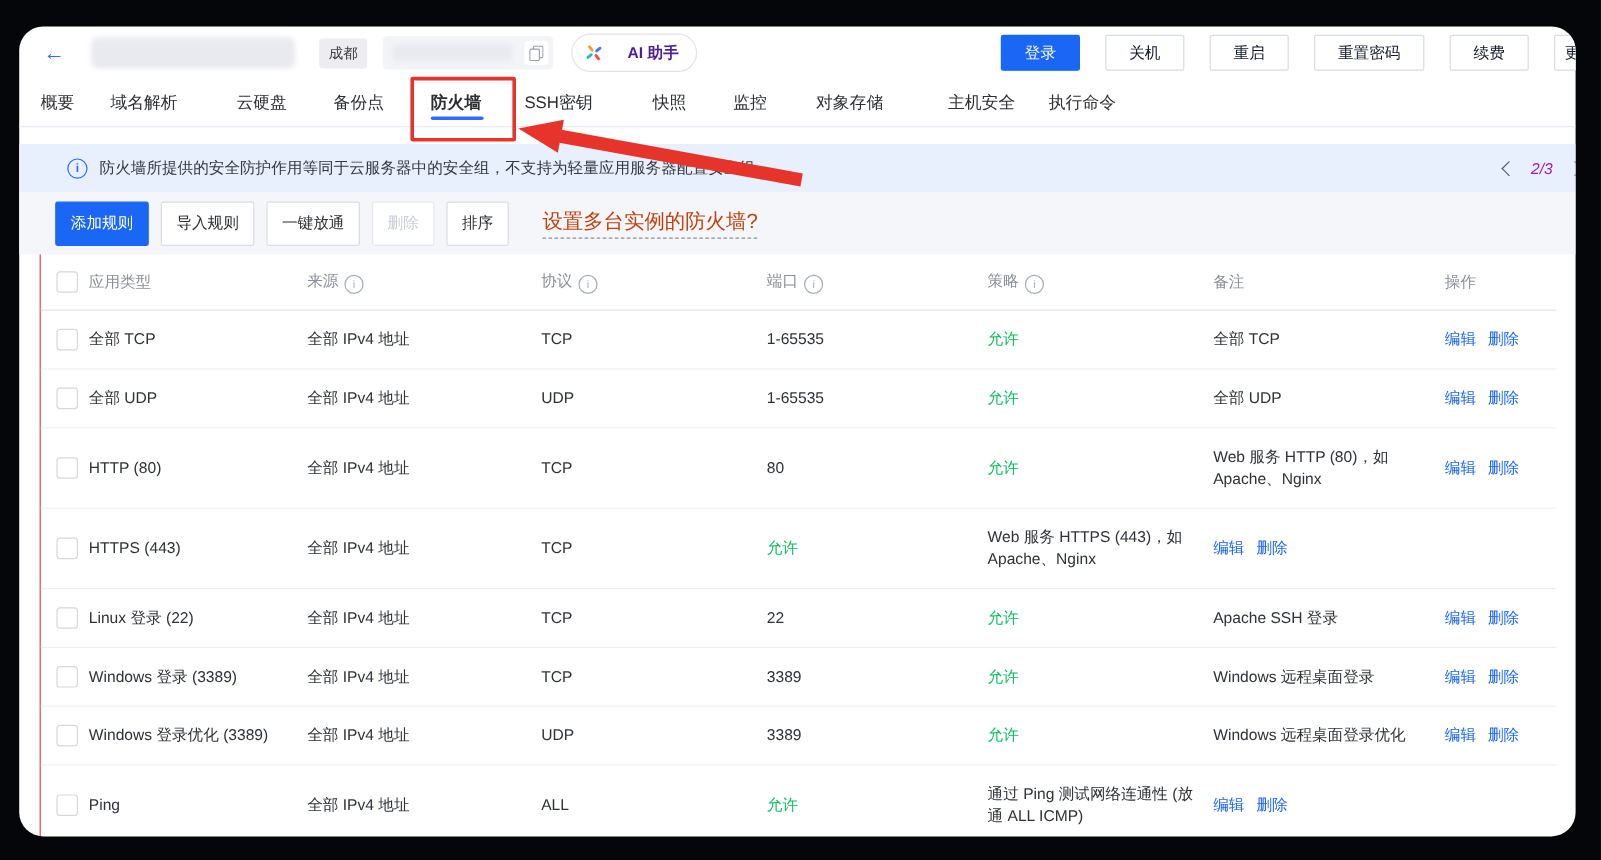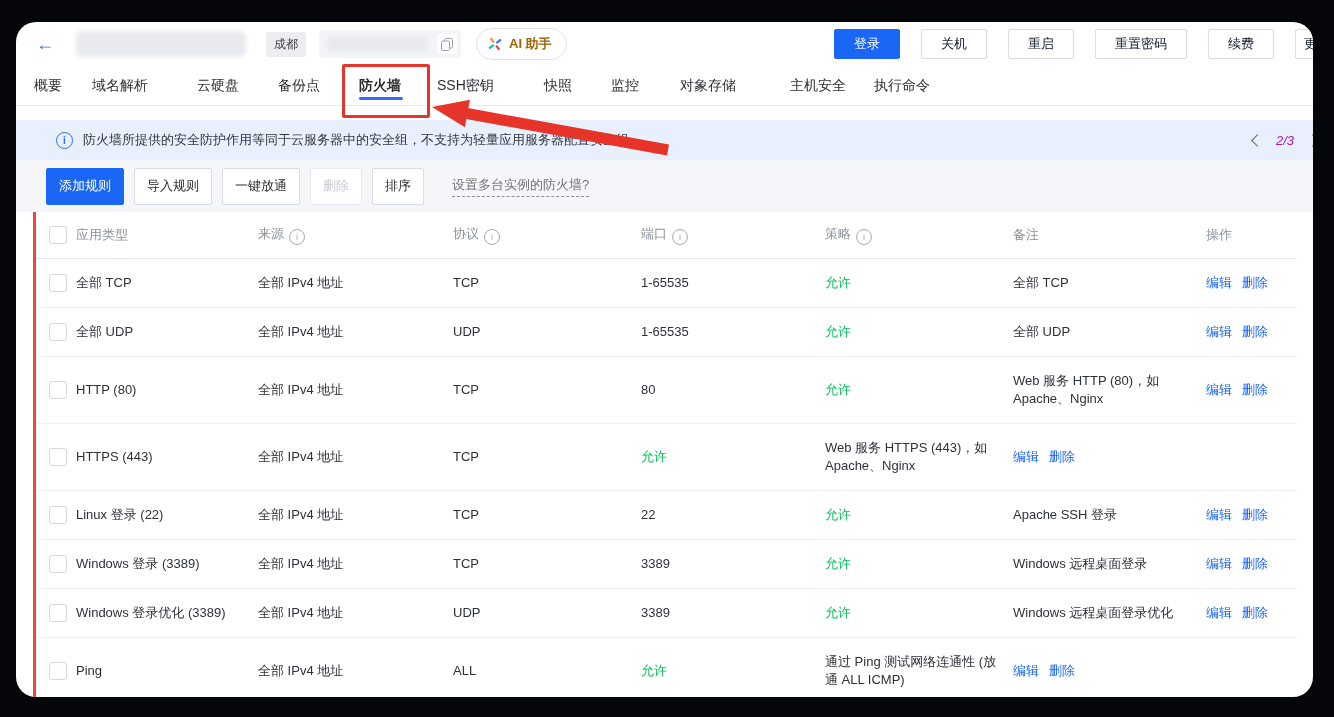--- a/index.html
+++ b/index.html
@@ -10,21 +10,21 @@
   
   .topbar{position:absolute;top:0;left:0;right:0;height:44px;display:flex;align-items:center;padding-left:20px;}
   .back{color:#2f6bff;font-size:18px;line-height:1;cursor:pointer;}
   .blur-name{width:170px;height:26px;margin-left:22px;border-radius:6px;background:#e9eaef;filter:blur(2px);}
   .region{margin-left:20px;padding:4px 8px;background:#ededf1;color:#3c3c42;font-size:12px;border-radius:3px;}
   .copyfield{margin-left:13px;width:142px;height:28px;background:#f3f4f8;border-radius:4px;position:relative;}
   .blur-id{position:absolute;left:8px;top:7px;width:100px;height:14px;background:#e9eaef;border-radius:4px;filter:blur(2px);}
   .copybtn{position:absolute;right:4px;top:4px;width:20px;height:20px;background:#fff;border-radius:3px;
     display:flex;align-items:center;justify-content:center;cursor:pointer;}
   .ai-pill{margin-left:15px;height:30px;border:1px solid #e1e3e8;border-radius:16px;display:flex;
-    align-items:center;gap:6px;padding:0 14px 0 10px;font-size:13px;color:#a16207;font-weight:bold;cursor:pointer;background:#fff;}
+    align-items:center;gap:20px;padding:0 14px 0 10px;font-size:13px;color:#4c1d95;font-weight:bold;cursor:pointer;background:#fff;}
   .hactions{margin-left:auto;display:flex;gap:21px;align-items:center;}
   .hbtn{height:30px;padding:0 19px;font-size:13px;background:#fff;border:1px solid #d8dce3;color:#0f172a;
     border-radius:2px;cursor:pointer;white-space:nowrap;font-family:inherit;}
   .hbtn.primary{background:#1a66f5;border-color:#1a66f5;color:#fff;}
   .hbtn.more{padding:0 8px;margin-right:-26px;}
   
   .tabsbar{position:absolute;top:44px;left:0;right:0;height:39px;border-bottom:1px solid #e7e9ee;}
   .tab{position:absolute;top:0;height:38px;line-height:38px;font-size:14px;color:#2c2e33;cursor:pointer;}
   .tab:nth-child(1){left:18px}.tab:nth-child(2){left:76px}.tab:nth-child(3){left:181px}
   .tab:nth-child(4){left:262px}.tab:nth-child(5){left:343px}.tab:nth-child(6){left:421px}
@@ -44,24 +44,24 @@
   .chev{width:8px;height:8px;border-left:1.5px solid #5a5e66;border-bottom:1.5px solid #5a5e66;flex:none;cursor:pointer;}
   .chev.prev{transform:rotate(45deg);}
   .chev.next{transform:rotate(225deg);}
   
   .toolband{position:absolute;top:138px;left:0;right:0;height:52px;background:#f4f6fa;display:flex;
     align-items:center;padding-left:30px;gap:10px;}
   .tb-btn{height:37px;padding:0 12px;font-size:13px;background:#fff;border:1px solid #d8dce3;color:#2c2e33;
     border-radius:2px;cursor:pointer;white-space:nowrap;font-family:inherit;}
   .tb-btn.primary{background:#1a66f5;border-color:#1a66f5;color:#fff;}
   .tb-btn.disabled{color:#c8ccd4;border-color:#e6e8ee;cursor:default;}
-  .tb-link{margin-left:18px;font-size:13px;color:#737373;border-bottom:1px dashed #8a8f98;
+  .tb-link{margin-left:18px;font-size:17px;color:#c2410c;border-bottom:1px dashed #8a8f98;
     padding-bottom:2px;cursor:pointer;}
   
-  .table{position:absolute;top:190px;left:17px;right:16px;border-left:3px solid #ef4444;}
+  .table{position:absolute;top:190px;left:17px;right:16px;border-left:1px solid #ef4444;}
   .trow{display:grid;grid-template-columns:40px 182px 195px 188px 184px 188px 193px 1fr;
     align-items:center;border-bottom:1px solid #eef0f4;}
   .trow.thead{border-bottom:1px solid #e3e6ec;}
   .cell{font-size:13px;color:#2e3138;padding:15px 10px 15px 0;line-height:18px;}
   .thead .cell{color:#8a9099;padding:13px 10px 13px 0;}
   .cell.cb{padding:0 0 0 13px;}
   .checkbox{display:block;width:16px;height:16px;border:1px solid #d5d8df;border-radius:3px;background:#fff;cursor:pointer;}
   .cell.policy{color:#0abf5b;}
   .cell.ops{white-space:nowrap;}
   .oplink{color:#1a66f5;cursor:pointer;margin-right:10px;text-decoration:none;}

